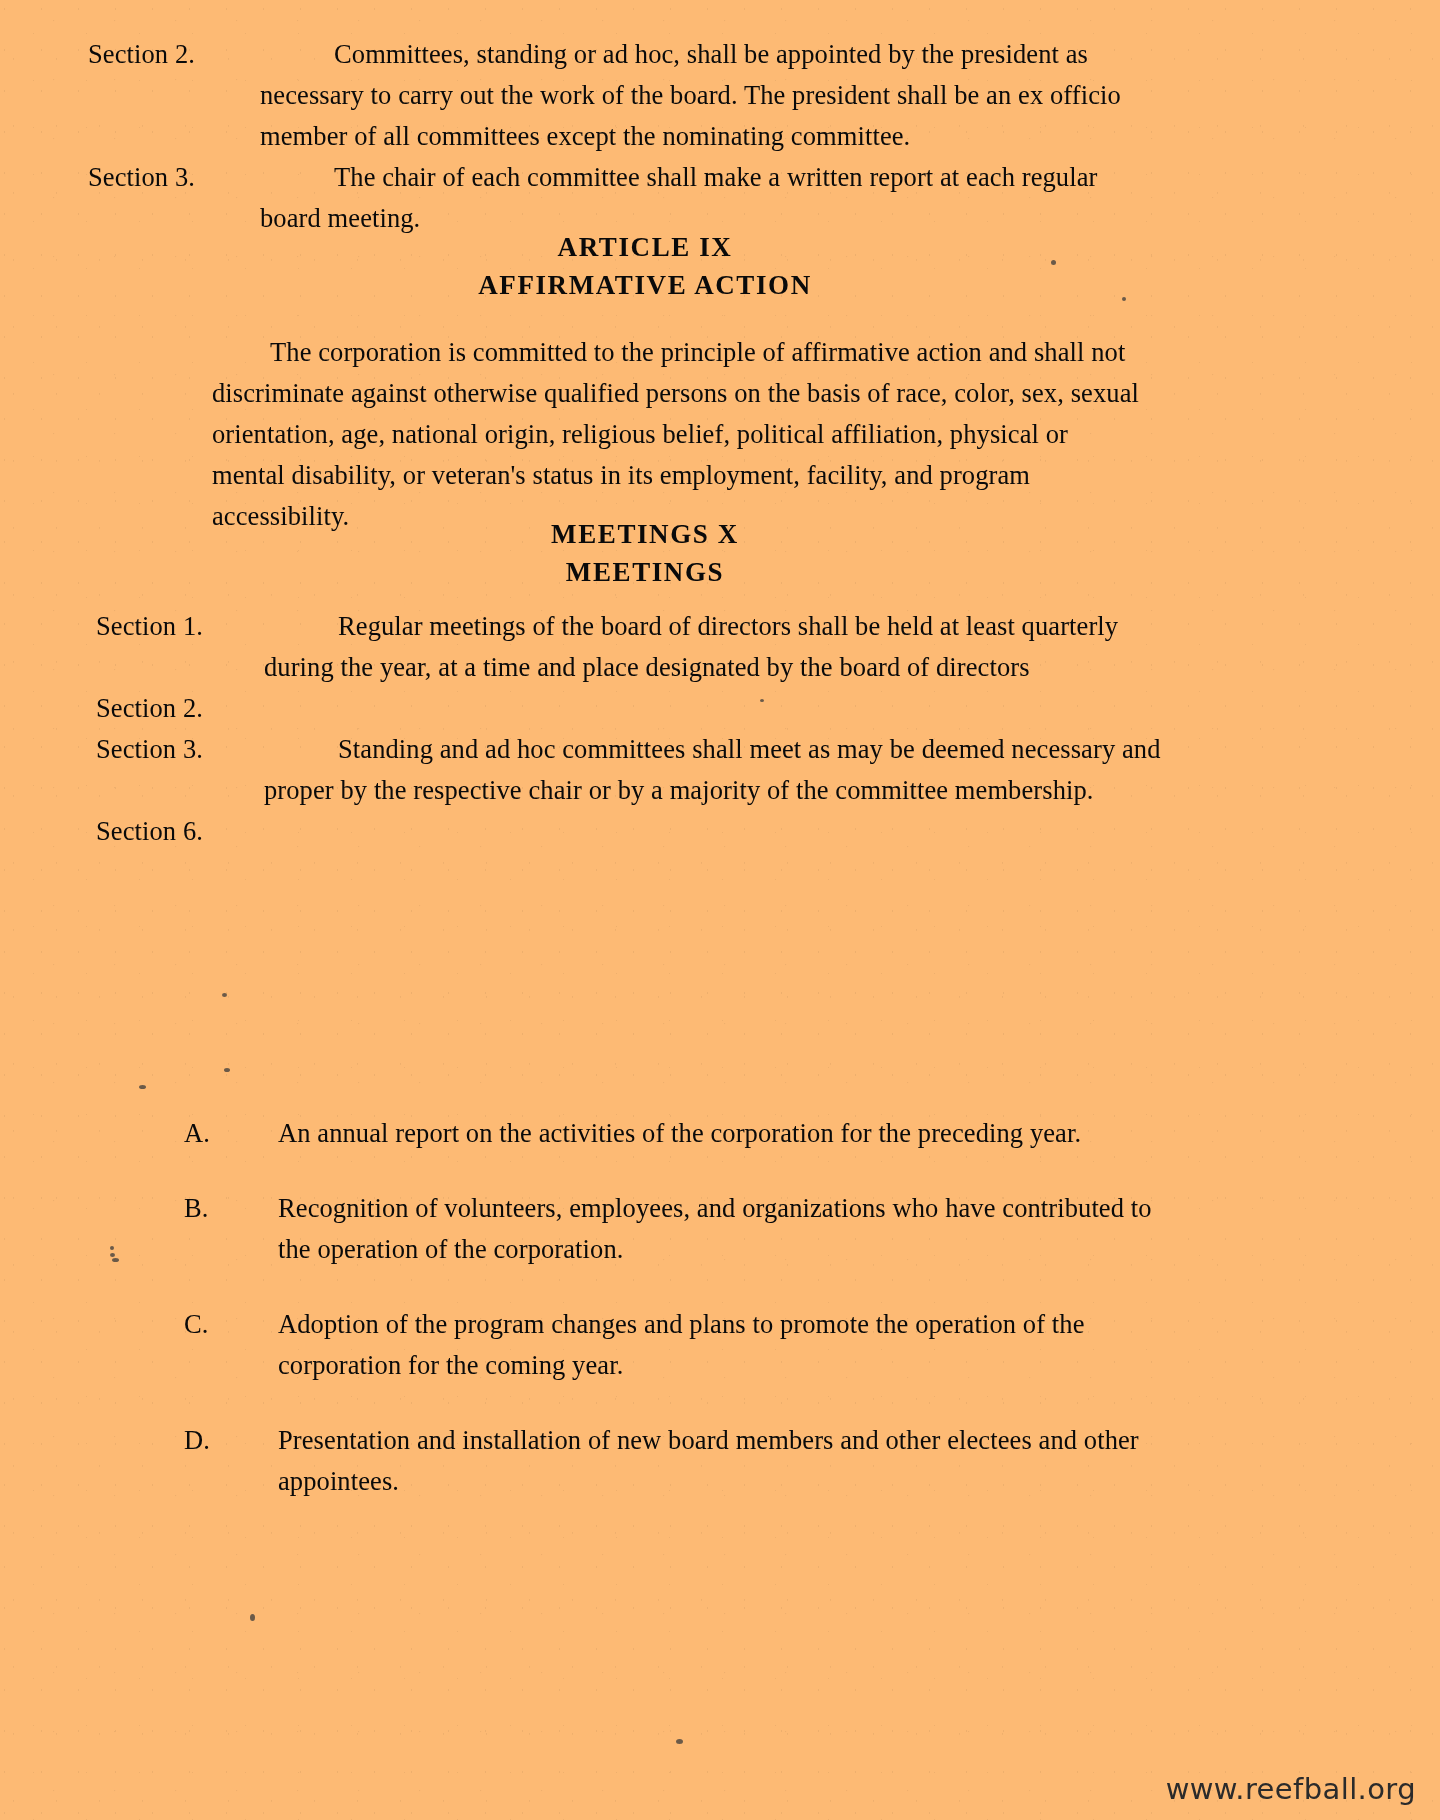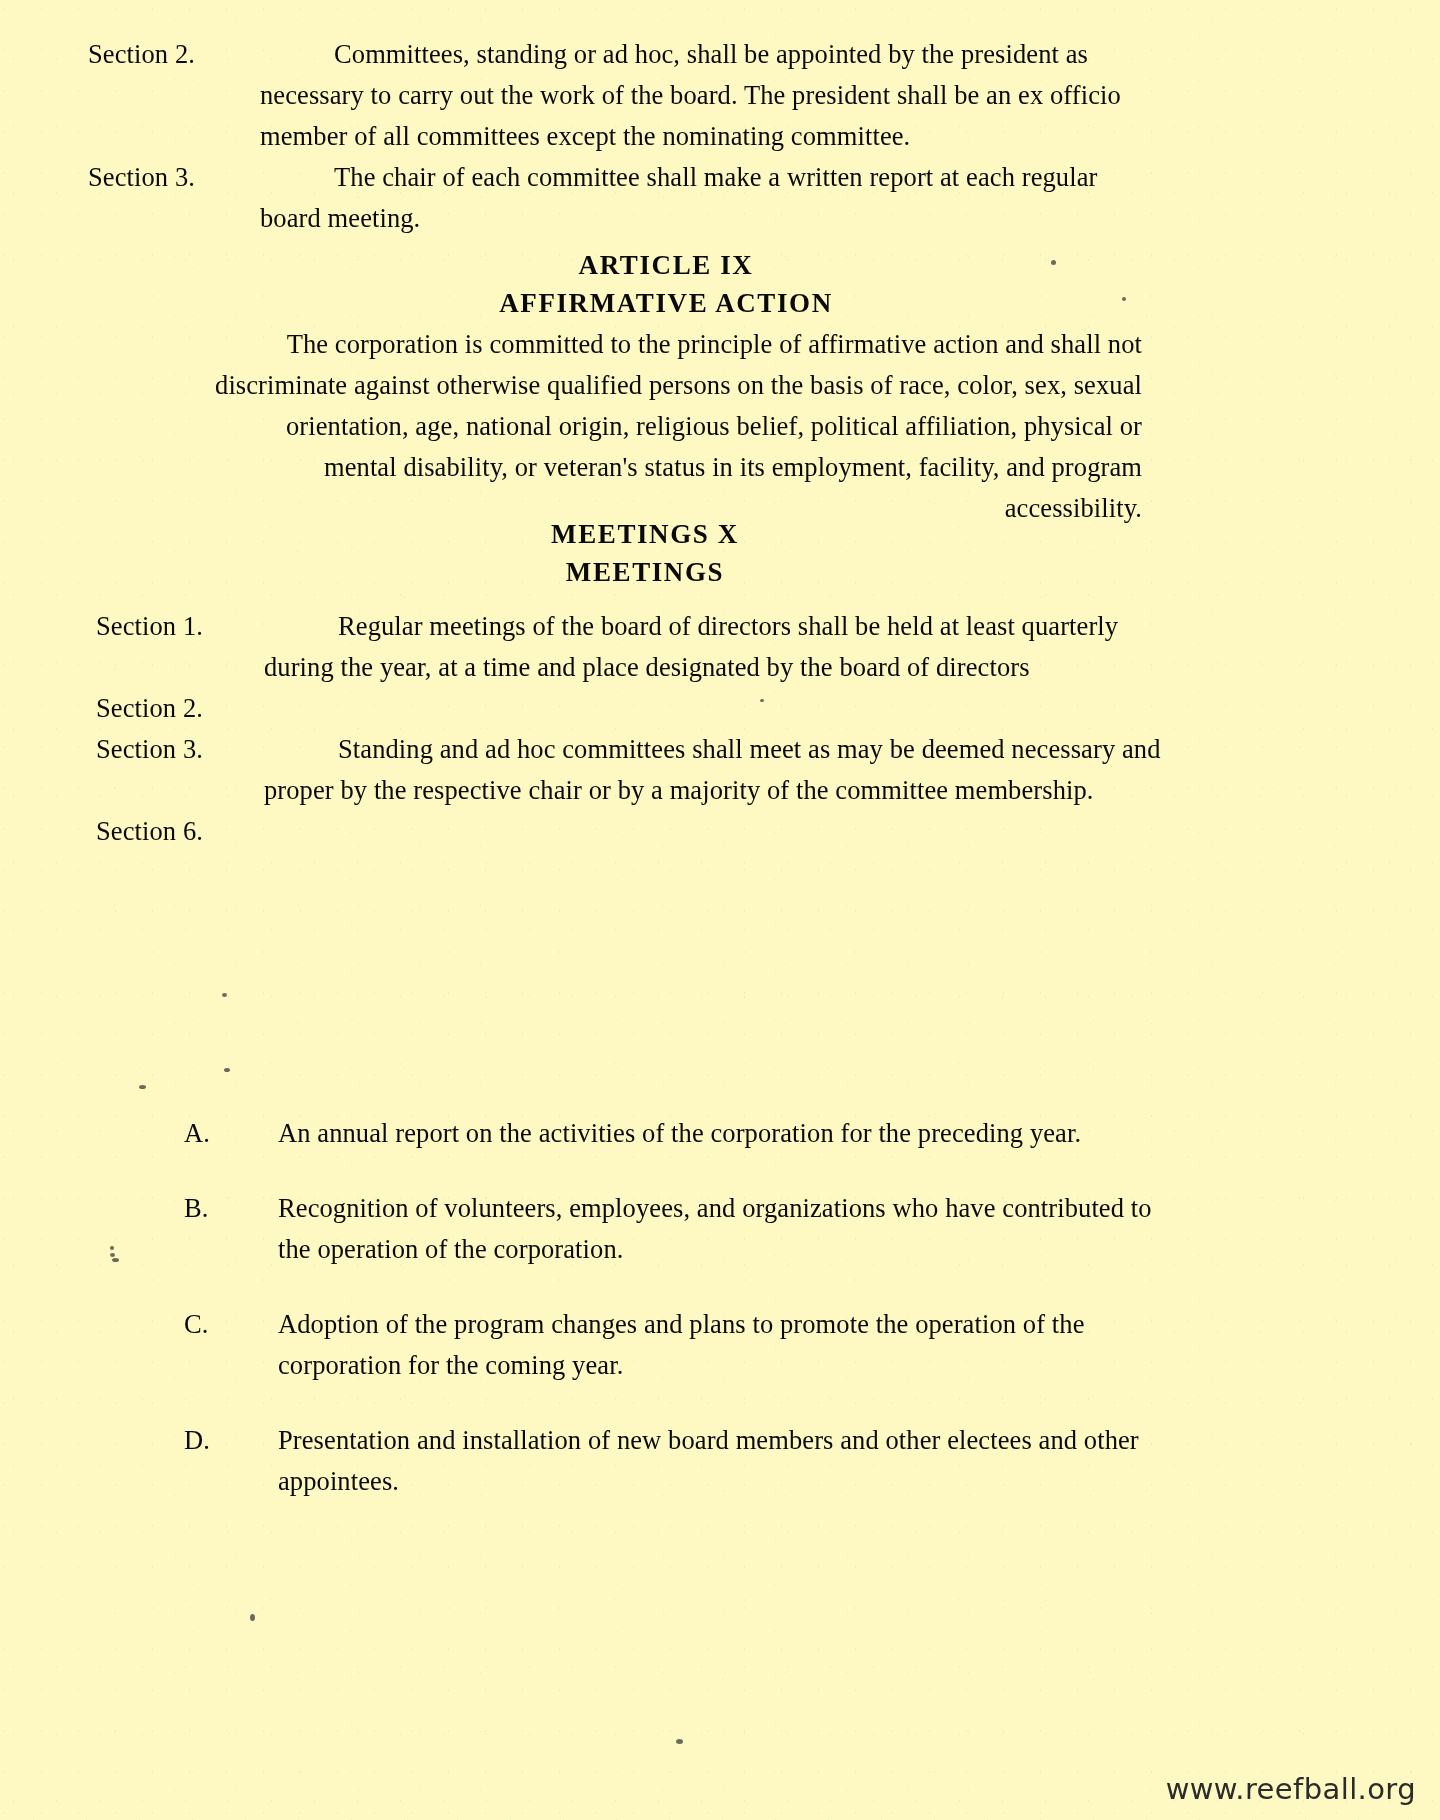--- a/index.html
+++ b/index.html
@@ -12,21 +12,21 @@
     height: 1820px;
     overflow: hidden;
     font-family: "Liberation Serif", "DejaVu Serif", serif;
     color: #0a0a0a;
     position: relative;
   }
   .page {
     position: relative;
     width: 1440px;
     height: 1820px;
-    background: #fef9c3;
+    background: #fdba74;
     box-sizing: border-box;
   }
   
   .scan-grain {
     position: absolute;
     inset: 0;
     pointer-events: none;
     opacity: 0.055;
     background-image:
       radial-gradient(circle at 12% 22%, #000 0.6px, transparent 0.9px),
@@ -78,39 +78,37 @@
     font-weight: bold;
     letter-spacing: 1.6px;
     font-size: 27px;
     line-height: 38px;
   }
   .heading-line { display: block; }
 
   .heading-ix {
     position: absolute;
     left: 0;
-    top: 246px;
+    top: 228px;
     width: 1290px;
-    padding-left: 21px;
   }
   .heading-x {
     position: absolute;
     left: 0;
     top: 515px;
     width: 1290px;
   }
 
   
   .para-affirmative {
     position: absolute;
     left: 212px;
-    top: 324px;
+    top: 332px;
     width: 930px;
     text-indent: 58px;
-    text-align: right;
   }
 
   
   .block-meetings {
     position: absolute;
     left: 96px;
     top: 606px;
     width: 1066px;
   }
   .block-meetings .section-label { width: 168px; }

